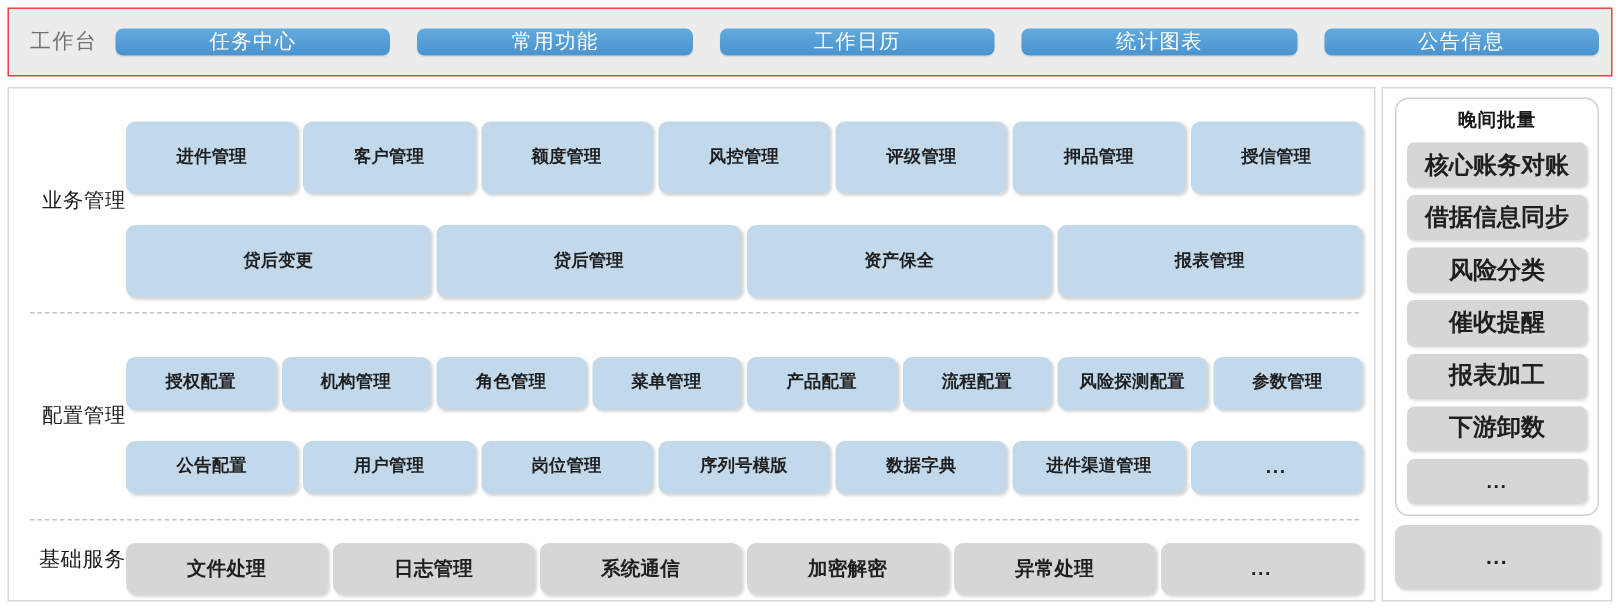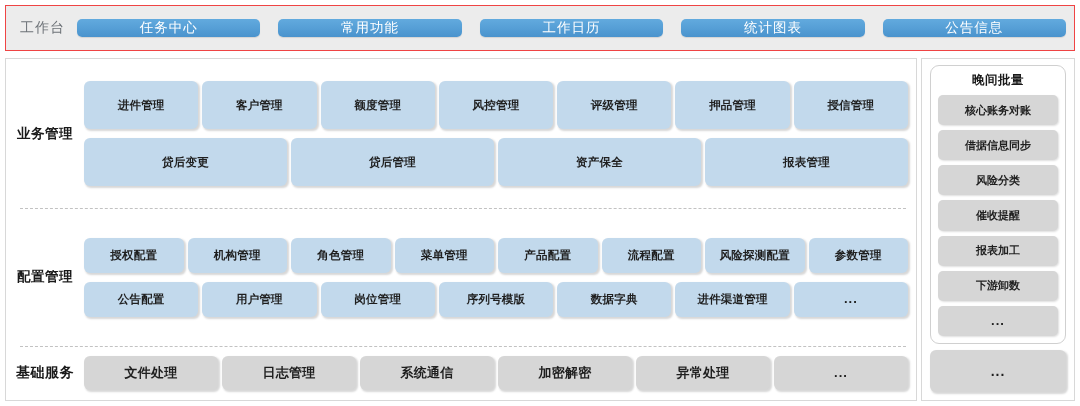--- a/index.html
+++ b/index.html
@@ -84,37 +84,38 @@
   }
   .section-divider {
     position: absolute;
     left: 14px;
     right: 10px;
     border-top: 1px dashed #c2c2c2;
   }
   .sec-label {
     width: 78px;
     flex: 0 0 78px;
-    text-align: center;
+    text-align: right;
     font-size: 13.5px;
-    font-weight: bold;
+    font-weight: normal;
     color: #1a1a1a;
     letter-spacing: 0.5px;
     white-space: nowrap;
   }
   .rows {
     flex: 1;
     display: flex;
     flex-direction: column;
     gap: 9px;
     padding-right: 8px;
   }
   .row {
     display: flex;
     gap: 4px;
+    margin-top: 12px;
   }
   .tile {
     flex: 1;
     background: #c2d9ec;
     border-radius: 6px;
     display: flex;
     align-items: center;
     justify-content: center;
     text-align: center;
     font-size: 11.5px;
@@ -181,21 +182,21 @@
     letter-spacing: 0.5px;
   }
   .batch-item {
     background: #d6d6d6;
     border-radius: 5px;
     flex: 1;
     min-height: 21px;
     display: flex;
     align-items: center;
     justify-content: center;
-    font-size: 11px;
+    font-size: 16px;
     font-weight: bold;
     color: #1f1f1f;
     box-shadow: 1px 1px 2px rgba(0,0,0,0.13);
     cursor: pointer;
     white-space: nowrap;
   }
   .batch-item.dots { font-size: 13px; letter-spacing: 1px; }
   .right-more {
     background: #d6d6d6;
     border-radius: 6px;

